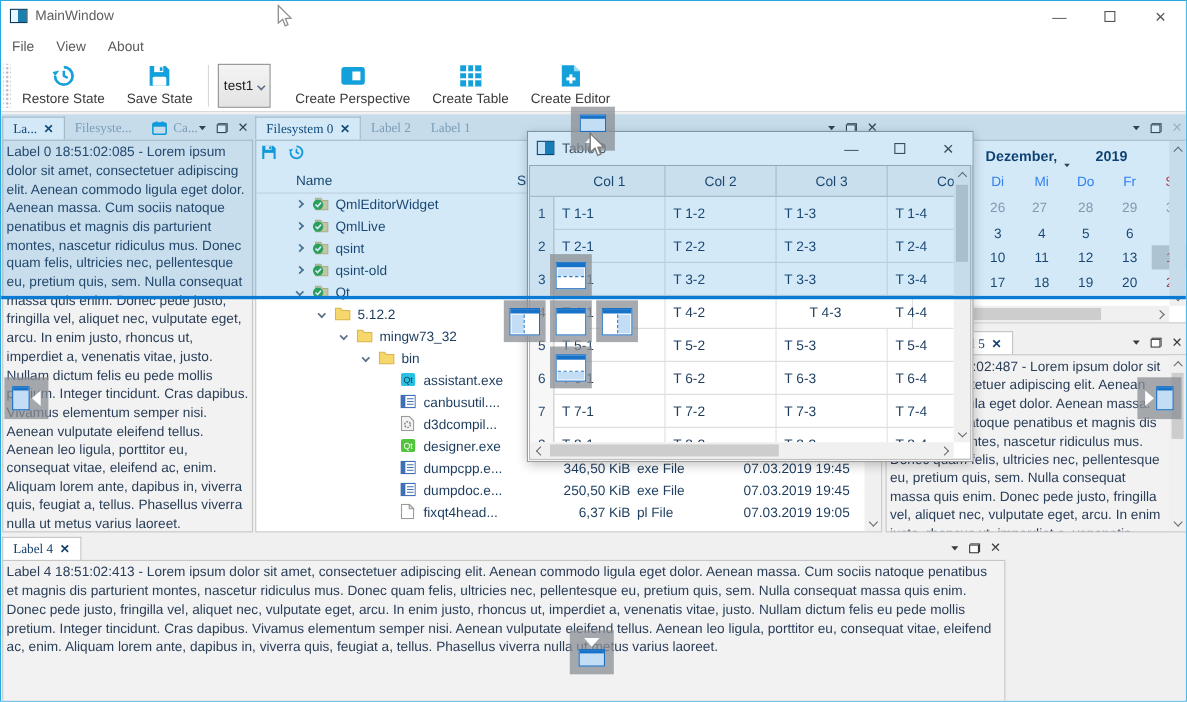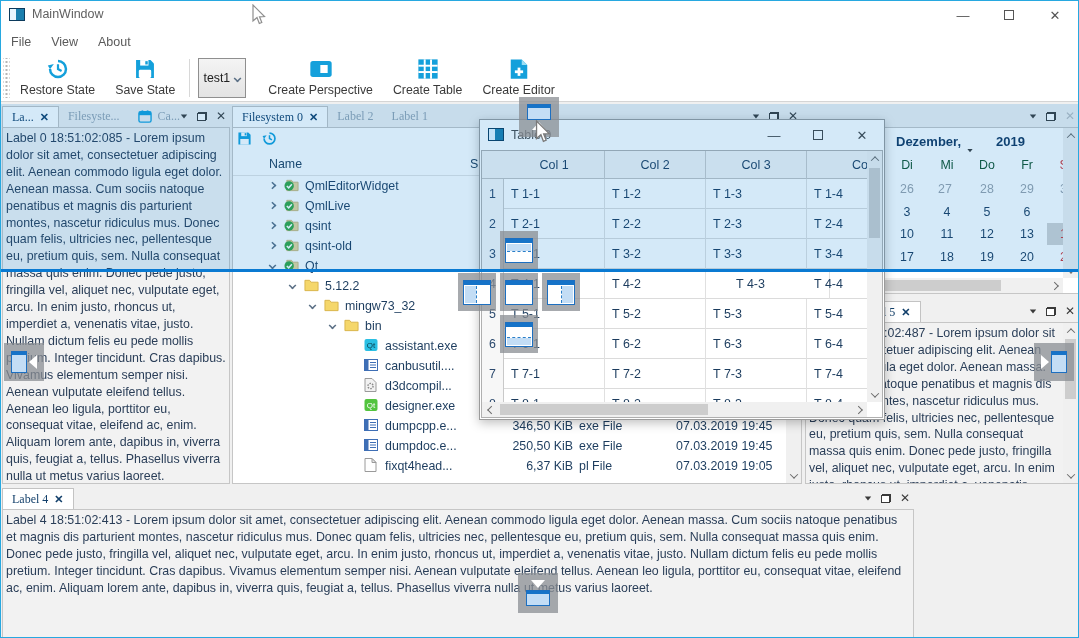--- a/index.html
+++ b/index.html
@@ -68,21 +68,21 @@
   .s-arrow i { width:6px; height:6px; border-left:1.6px solid #6b6b6b; border-bottom:1.6px solid #6b6b6b; display:block; }
   .a-up i { transform:rotate(135deg) translate(1px,-1px); } .a-down i { transform:rotate(-45deg) translate(1px,-1px); }
   .a-left i { transform:rotate(45deg) translate(1px,-1px); } .a-right i { transform:rotate(-135deg) translate(1px,-1px); }
   .thumb { position:absolute; background:#cdcdcd; }
 
   
   #cal-content { background:#fff; }
   .cal-month { position:absolute; top:6px; left:90px; font-size:13px; font-weight:bold; color:#12365e; }
   .cal-year { position:absolute; top:6px; left:190px; font-size:13px; font-weight:bold; color:#12365e; }
   .cal-month-arrow { position:absolute; top:20px; left:160px; }
-  .cal-dh { position:absolute; top:30px; width:40px; text-align:center; font-size:12.4px; color:#14532d; }
+  .cal-dh { position:absolute; top:30px; width:40px; text-align:center; font-size:12.4px; color:#3b82f6; }
   .cal-dh.weekend { color:#d23434; }
   .cal-cell { position:absolute; width:40px; height:22px; line-height:22px; text-align:center; font-size:12.4px; color:#1c3c5e; }
   .cal-cell.muted { color:#9aa2ab; }
   .cal-cell.weekend { color:#d23434; }
   .cal-cell.selected { background:#d2d2d2; }
 
   
   #tablewin { position:absolute; left:478px; top:118px; width:406px; height:301px; background:#fff; border:1px solid #9b9b9b; box-shadow:0 3px 10px rgba(0,0,0,.25); z-index:5; }
   #tw-titlebar { position:absolute; left:0; top:0; right:0; height:30px; background:#fff; }
   #tw-titlebar .app-icon { top:8px; }

